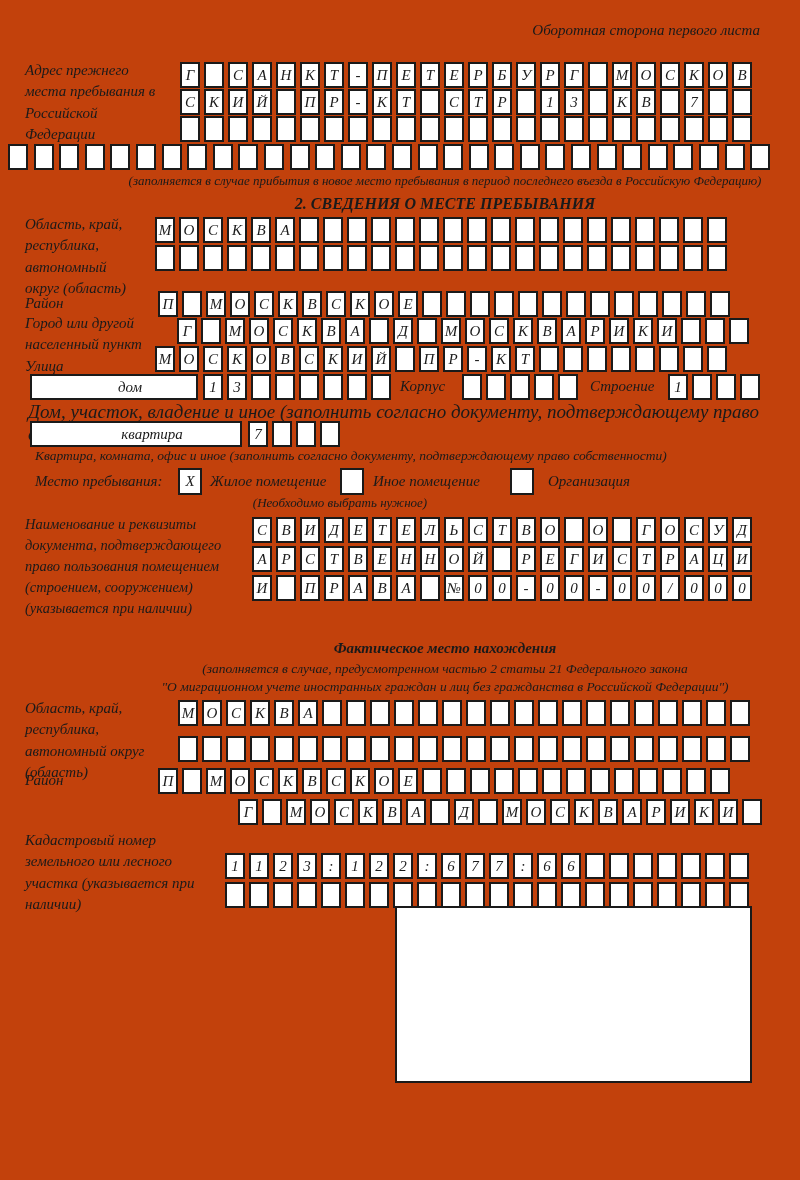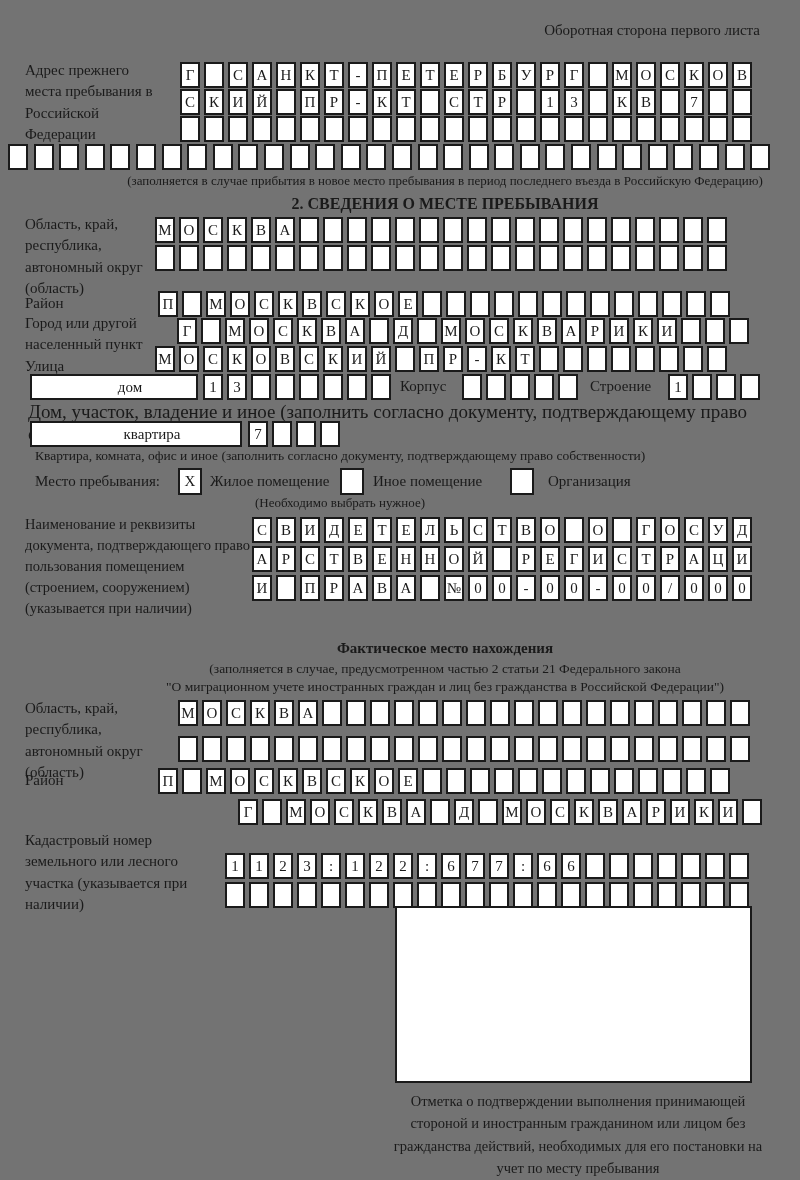--- a/index.html
+++ b/index.html
@@ -1,19 +1,19 @@
 <!DOCTYPE html>
 <html><head>
 <meta charset="utf-8">
 <style>
   * { margin:0; padding:0; box-sizing:border-box; }
   html,body { background:#fff; }
   .page {
-    position:relative; width:800px; height:1180px; background:#737373;
-    font-family:"Liberation Serif", serif; color:#1a1a1a; overflow:hidden;
+    position:relative; width:800px; height:1180px; background:#c2410c;
+    font-family:"Liberation Serif", serif; color:#1a1a1a; overflow:hidden;font-style:italic;
   }
   .abs { position:absolute; }
   .lbl { font-size:15px; line-height:1.42; }
   .small { font-size:13px; }
   .center { width:800px; text-align:center; left:0;margin-left:45px; }
   .bold { font-weight:bold; }
   .cellrow { display:flex; gap:4px; }
   .cellrow.wide { gap:5.6px; }
   .cell {
     flex:none; width:20px; height:26px; border:2px solid #1a1a1a;
@@ -562,15 +562,14 @@
       <div class="cell"></div>
       <div class="cell"></div>
       <div class="cell"></div>
       <div class="cell"></div>
       <div class="cell"></div>
       <div class="cell"></div>
       <div class="cell"></div>
     </div>
 
   <div class="abs stampbox" style="left:395px; top:906px; width:357px; height:177px;"></div>
-  <div class="abs" style="left:383px; top:1090px; width:390px; text-align:center; font-size:14.5px; line-height:1.55;">Отметка о подтверждении выполнения принимающей стороной и иностранным гражданином или лицом без гражданства действий, необходимых для его постановки на учет по месту пребывания</div>
 
 </div>
 
 </body></html>

